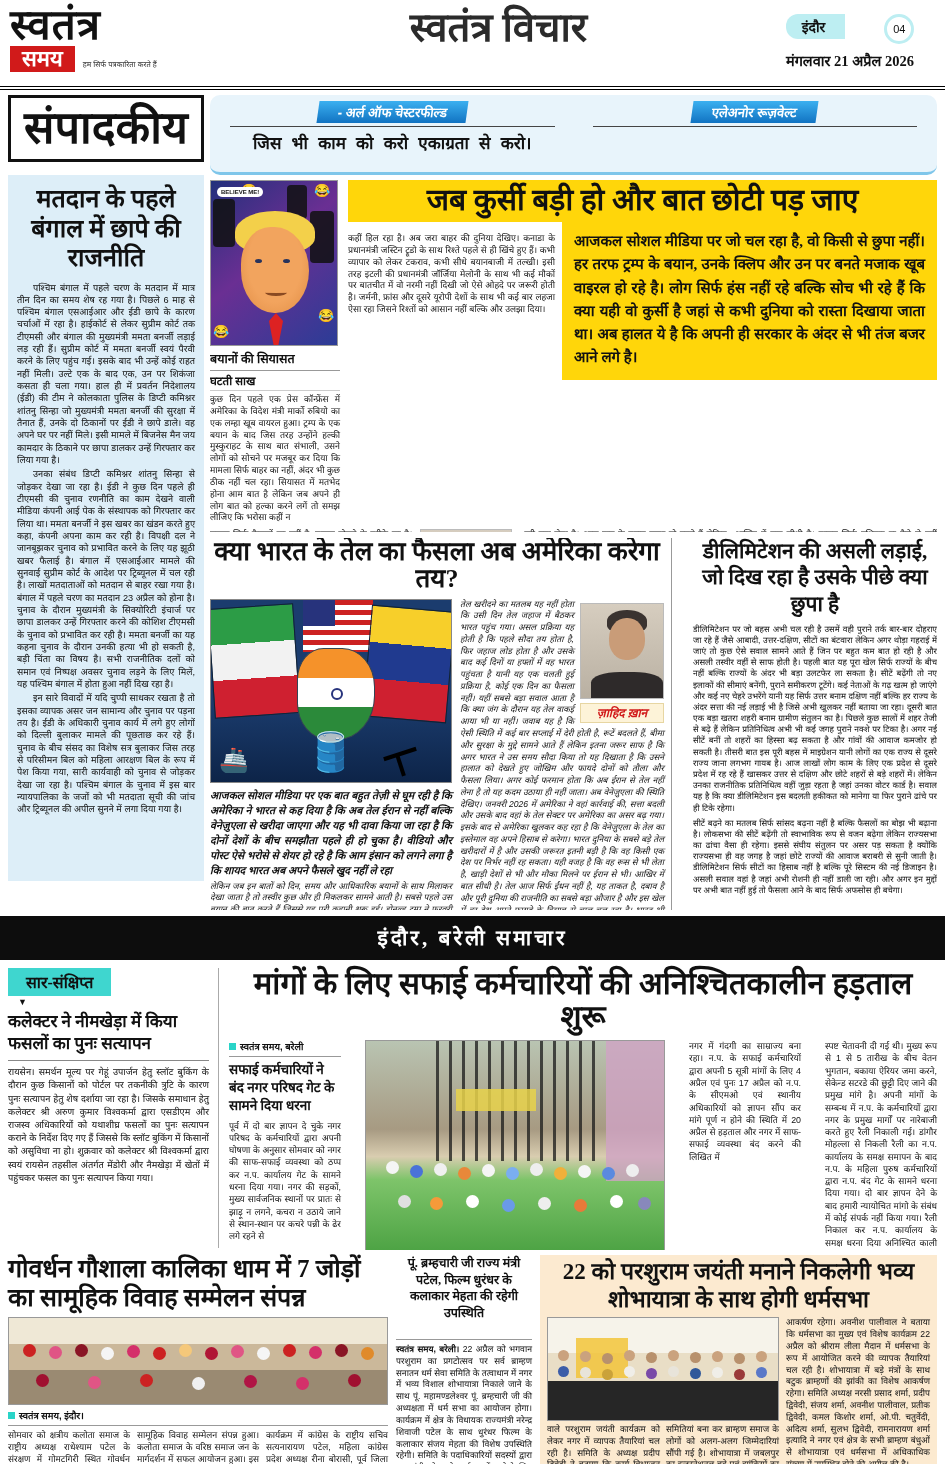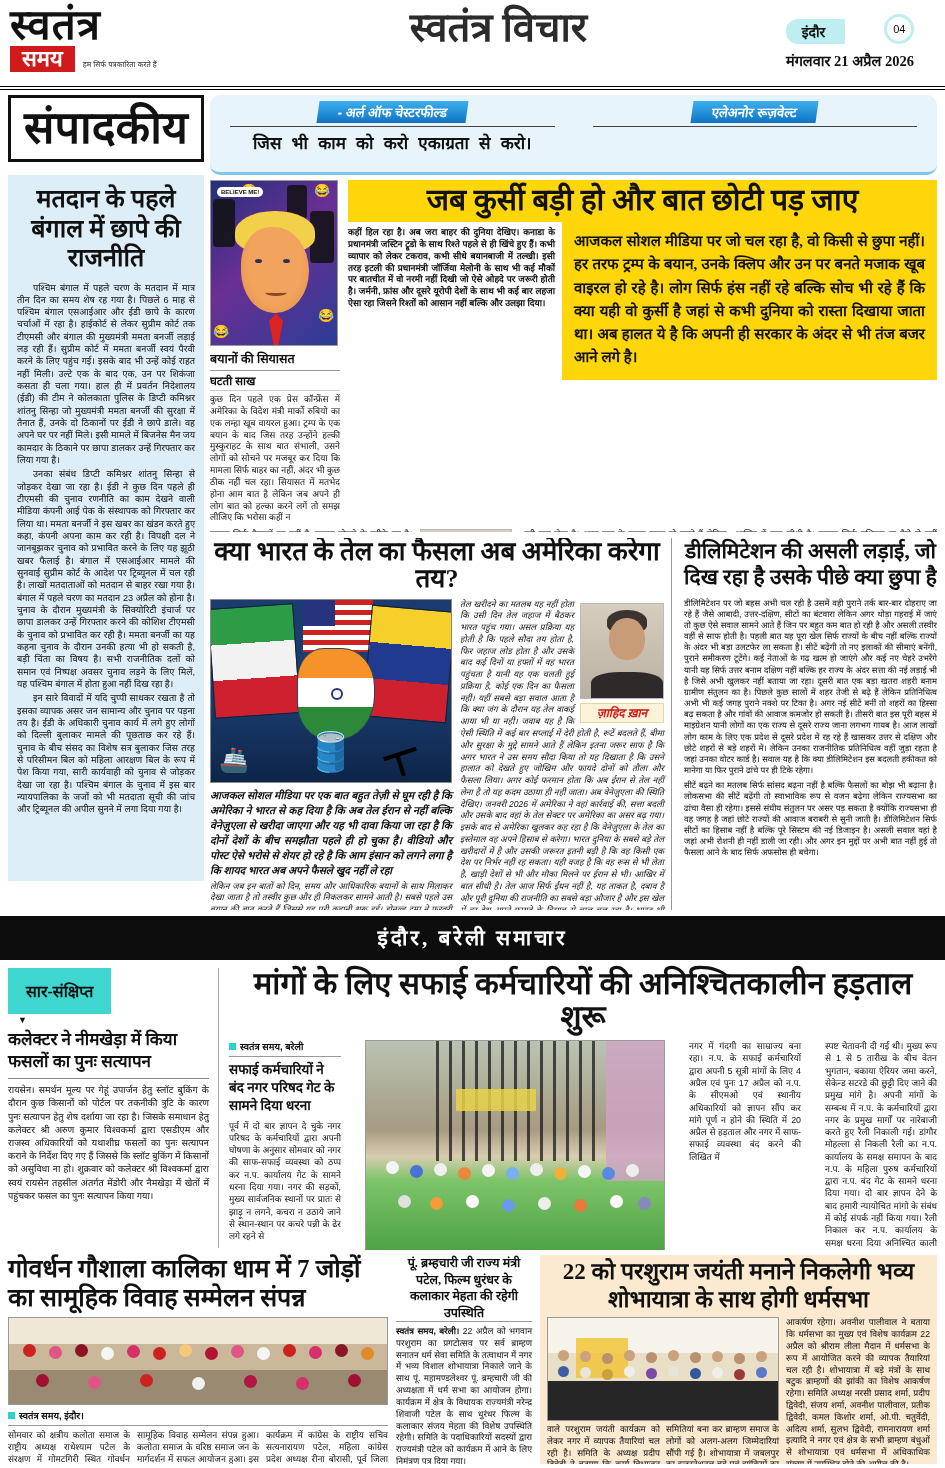--- a/index.html
+++ b/index.html
@@ -12,21 +12,21 @@
   .mh1 { font-family:"Liberation Serif",serif; font-weight:bold; font-size:42px; line-height:.95; letter-spacing:1px; }
   .mh-row { display:flex; align-items:flex-end; gap:8px; }
   .mh2 { background:#d11a1a; color:#fff; font-weight:bold; font-size:22px; padding:0 12px; line-height:1.2; font-family:"Liberation Serif",serif; }
   .mh-tag { font-size:7.5px; color:#333; padding-bottom:3px; }
   .center-head { flex:1; text-align:center; padding-top:2px; }
   .page-title { font-family:"Liberation Serif",serif; font-weight:bold; font-size:40px; color:#2b2b2b; line-height:1; }
   .epaper-bar { background:#e9e9e9; display:flex; align-items:center; justify-content:center; gap:10px; margin:5px 40px 0; padding:2px 6px; }
   .epaper-badge { background:#17d0c4; color:#fff; font-weight:bold; font-size:11px; padding:1px 10px; cursor:pointer; }
   .site-url { font-size:13px; font-weight:bold; color:#222; }
   .right-head { width:170px; text-align:center; padding-top:8px; }
-  .city-row { display:flex; align-items:flex-end; justify-content:center;gap:45px; }
+  .city-row { display:flex; align-items:flex-start; justify-content:center;gap:45px; }
   .city-pill { background:#bdeef2; border-radius:12px 0 0 12px; padding:3px 20px 3px 16px; font-weight:bold; font-size:14px; font-family:"Liberation Serif",serif; }
   .page-circle { background:#fff; border:3px solid #bdeef2; border-radius:50%; width:30px; height:30px; display:flex; align-items:center; justify-content:center; font-weight:normal; font-size:11px; margin-left:-6px; }
   .date { font-weight:bold; font-size:14.5px; margin-top:6px; font-family:"Liberation Serif",serif; }
 
   
   .top-row { display:flex; gap:6px; padding:5px 8px 0; }
   .editorial { width:196px; }
   .edit-label-box { border:3px solid #111; text-align:center; font-family:"Liberation Serif",serif; font-weight:bold; font-size:45px; padding:8px 0; line-height:1; }
   .edit-panel { background:#ddeef8; margin-top:13px; padding:9px 9px; height:706px; overflow:hidden; }
   .edit-panel h2 { font-family:"Liberation Serif",serif; font-size:25px; font-weight:bold; text-align:center; line-height:1.18; margin:0 0 9px; }
@@ -51,33 +51,33 @@
   .t-mouth { position:absolute; left:54px; top:108px; width:22px; height:7px; border-bottom:3px solid #8a4a22; border-radius:50%; }
   .t-tie { position:absolute; left:58px; top:132px; width:14px; height:36px; background:#d22; clip-path:polygon(50% 0,100% 22%,62% 100%,38% 100%,0 22%); }
   .t-emoji { position:absolute; font-size:13px; }
   .t-badge { position:absolute; left:6px; top:6px; background:#fff; color:#111; font-weight:bold; font-size:6px; padding:2px 4px; border-radius:6px; }
   .img-caption { font-family:"Liberation Serif",serif; font-weight:bold; font-size:12.5px; margin:4px 0 3px; }
   .subhead { font-weight:bold; font-size:11.5px; border-top:1px solid #999; border-bottom:1px solid #ccc; padding:2px 0; margin-bottom:3px; }
   .smalltext { font-size:8.9px; line-height:1.33; text-align:justify; }
   .ma-right { flex:1; margin-left:8px; }
   .ma-headline { background:#ffd60a; font-family:"Liberation Serif",serif; text-align:center; font-weight:bold; font-size:30px; padding:5px 0 7px; line-height:1; }
   .ma-mid { display:flex; }
-  .ma-col2 { width:214px; padding:5px 7px 0 0;font-weight:bold; }
+  .ma-col2 { width:214px; padding:11px 7px 0 0; }
   .ma-intro { flex:1; background:#ffd60a; font-family:"Liberation Serif",serif; font-weight:bold; font-size:15px; line-height:1.55; text-align:justify; padding:8px 12px 10px; }
   .ma-bottom { display:flex; gap:8px; margin-top:5px; height:152px; overflow:hidden; }
   .ma-bcol { flex:1; }
   .photo-col { width:96px; flex:none; }
   .portrait { position:relative; width:92px; height:86px; background:linear-gradient(#d6cdbf,#b9b0a2); border:1px solid #bbb; overflow:hidden; }
   .p-hair { position:absolute; left:26px; top:6px; width:40px; height:22px; background:#3a3330; border-radius:50% 50% 30% 30%; }
   .p-face { position:absolute; left:28px; top:14px; width:36px; height:42px; background:#c99c78; border-radius:48% 48% 46% 46%; }
   .p-body { position:absolute; left:10px; bottom:0; width:72px; height:26px; background:#2e2a2a; border-radius:40% 40% 0 0; }
   .author-name { color:#d11a1a; font-weight:bold; font-size:12px; text-align:center; background:#fdf3d8; border:1px solid #e7d6a2; margin-top:3px; padding:1px 0; font-family:"Liberation Serif",serif; }
 
   
-  .second-row { display:flex; gap:12px; margin-top:6px; height:372px; overflow:hidden; }
+  .second-row { display:flex; gap:21px; margin-top:6px; height:372px; overflow:hidden; }
   .oil-article { width:462px; border-right:1px solid #999; padding-right:7px; }
   .oil-article h1 { font-family:"Liberation Serif",serif; font-size:26px; font-weight:bold; text-align:center; line-height:1.05; margin-bottom:6px; }
   .oil-body { display:flex; gap:8px; }
   .oil-left { width:242px; }
   .flags-img { width:242px; height:184px; position:relative; background:linear-gradient(#1b3c6e 55%,#0d2448); overflow:hidden; border:1px solid #888; }
   .flag { position:absolute; }
   .f-iran { left:0; top:6px; width:86px; height:110px; background:linear-gradient(#2c9c46 33%,#f2f2f2 33% 66%,#cf2030 66%); transform:rotate(-4deg); border:1px solid #123; }
   .f-usa { left:92px; top:0; width:70px; height:52px; background:repeating-linear-gradient(#c22 0 5px,#fff 5px 10px); }
   .f-usa::after { content:""; position:absolute; left:0; top:0; width:32px; height:26px; background:#27337c; }
   .f-ven { right:0; top:8px; width:84px; height:112px; background:linear-gradient(#f7cf2a 33%,#203a8f 33% 66%,#cf2030 66%); transform:rotate(5deg); border:1px solid #123; }
@@ -94,21 +94,21 @@
   .delim-article { flex:1; }
   .delim-article h1 { font-family:"Liberation Serif",serif; font-size:21px; font-weight:bold; text-align:center; line-height:1.25; margin-bottom:7px; }
   .delim-article p { font-size:8.4px; line-height:1.33; text-align:justify; margin-bottom:4px; }
 
   
   .section-bar { background:#0d0d0d; color:#fff; text-align:center; font-family:"Liberation Serif",serif; font-weight:bold; font-size:21px; padding:7px 0 9px; letter-spacing:3px; margin-top:6px; }
 
   
   .news-row { display:flex; gap:10px; padding:8px 8px 2px; height:290px; overflow:hidden; }
   .brief { width:262px; border-right:1px solid #aaa; padding-right:9px; }
-  .brief-label { display:inline-block; background:#3fd6cf; font-family:"Liberation Serif",serif; font-weight:bold; font-size:16px; padding:12px 18px; }
+  .brief-label { display:inline-block; background:#3fd6cf; font-family:"Liberation Serif",serif; font-weight:bold; font-size:16px; padding:3px 18px; }
   .brief-tri { font-size:9px; display:block; margin:1px 0 0 10px; }
   .brief h3 { font-family:"Liberation Serif",serif; font-size:17px; font-weight:bold; line-height:1.3; border-bottom:1px solid #888; padding-bottom:5px; margin:4px 0 5px; }
   .brief p { font-size:9.3px; line-height:1.42; text-align:justify; }
   .strike { flex:1; }
   .strike h1 { font-family:"Liberation Serif",serif; font-size:31px; font-weight:bold; text-align:center; line-height:1.05; margin-bottom:7px; }
   .strike-body { display:flex; gap:24px; }
   .s-col1 { width:112px; }
   .byline { display:flex; align-items:center; gap:4px; font-size:9.5px; font-weight:bold; border-bottom:1px solid #999; padding-bottom:3px; margin-bottom:4px; }
   .byline-sq { width:7px; height:7px; background:#2ad4c8; flex:none; }
   .s-col1 h4 { font-size:13.5px; font-weight:bold; line-height:1.32; margin:2px 0 5px; font-family:"Liberation Serif",serif; }
@@ -135,21 +135,21 @@
     background:linear-gradient(#efe8d6 0 30%,#cbb89a 30% 60%,#9a8a72 60%); }
   .crowd.wedding-crowd { left:14px; top:26px; background:#c22; box-shadow:
     26px 2px 0 #e05585, 52px 0 0 #8a1525, 78px 3px 0 #f5f5f5, 104px 1px 0 #d4306a, 130px 3px 0 #c22,
     156px 0 0 #f5c87a, 182px 3px 0 #b01535, 208px 1px 0 #e05585, 234px 3px 0 #f5f5f5, 260px 0 0 #c22,
     286px 2px 0 #d4306a, 312px 0 0 #8a1525, 338px 3px 0 #e08a2a,
     13px 30px 0 #a01030, 65px 32px 0 #e05585, 117px 30px 0 #c22, 169px 33px 0 #f0f0f0, 221px 31px 0 #b01545, 273px 33px 0 #d4306a, 325px 30px 0 #a01030; }
   .w-byline { margin:4px 0 3px; }
   .w-cols { display:flex; gap:7px; }
   .w-cols p { flex:1; font-size:8.9px; line-height:1.37; text-align:justify; }
   .minister { width:136px; }
-  .minister h3 { font-family:"Liberation Serif",serif; font-size:12.5px; font-weight:bold; text-align:center; line-height:1.32; border-bottom:1px solid #999; padding-bottom:0; margin-bottom:4px; }
+  .minister h3 { font-family:"Liberation Serif",serif; font-size:12.5px; font-weight:bold; text-align:center; line-height:1.32; border-bottom:1px solid #999; padding-bottom:18px; margin-bottom:4px; }
   .minister p { font-size:8.7px; line-height:1.36; text-align:justify; }
   .parshuram { flex:1; background:#fcead0; padding:3px 7px; }
   .parshuram h1 { font-family:"Liberation Serif",serif; font-size:23px; font-weight:bold; text-align:center; line-height:1.2; margin-bottom:4px; }
   .p-main { display:flex; gap:7px; }
   .p-left { width:232px; }
   .meeting-img { width:232px; height:104px; position:relative; border:1px solid #999; overflow:hidden;
     background:linear-gradient(#f6f3ea 0 34%,#e9dec6 34% 62%,#262626 62%); }
   .meeting-img .ywall { position:absolute; left:28px; top:20px; width:52px; height:40px; background:#f2c43a; opacity:.85; }
   .crowd.meeting-crowd { left:10px; top:32px; width:11px; height:11px; background:#caa27e; box-shadow:
     22px 1px 0 #caa27e, 44px 3px 0 #b8916d, 66px 0 0 #caa27e, 88px 2px 0 #b8916d, 110px 0 0 #caa27e,

